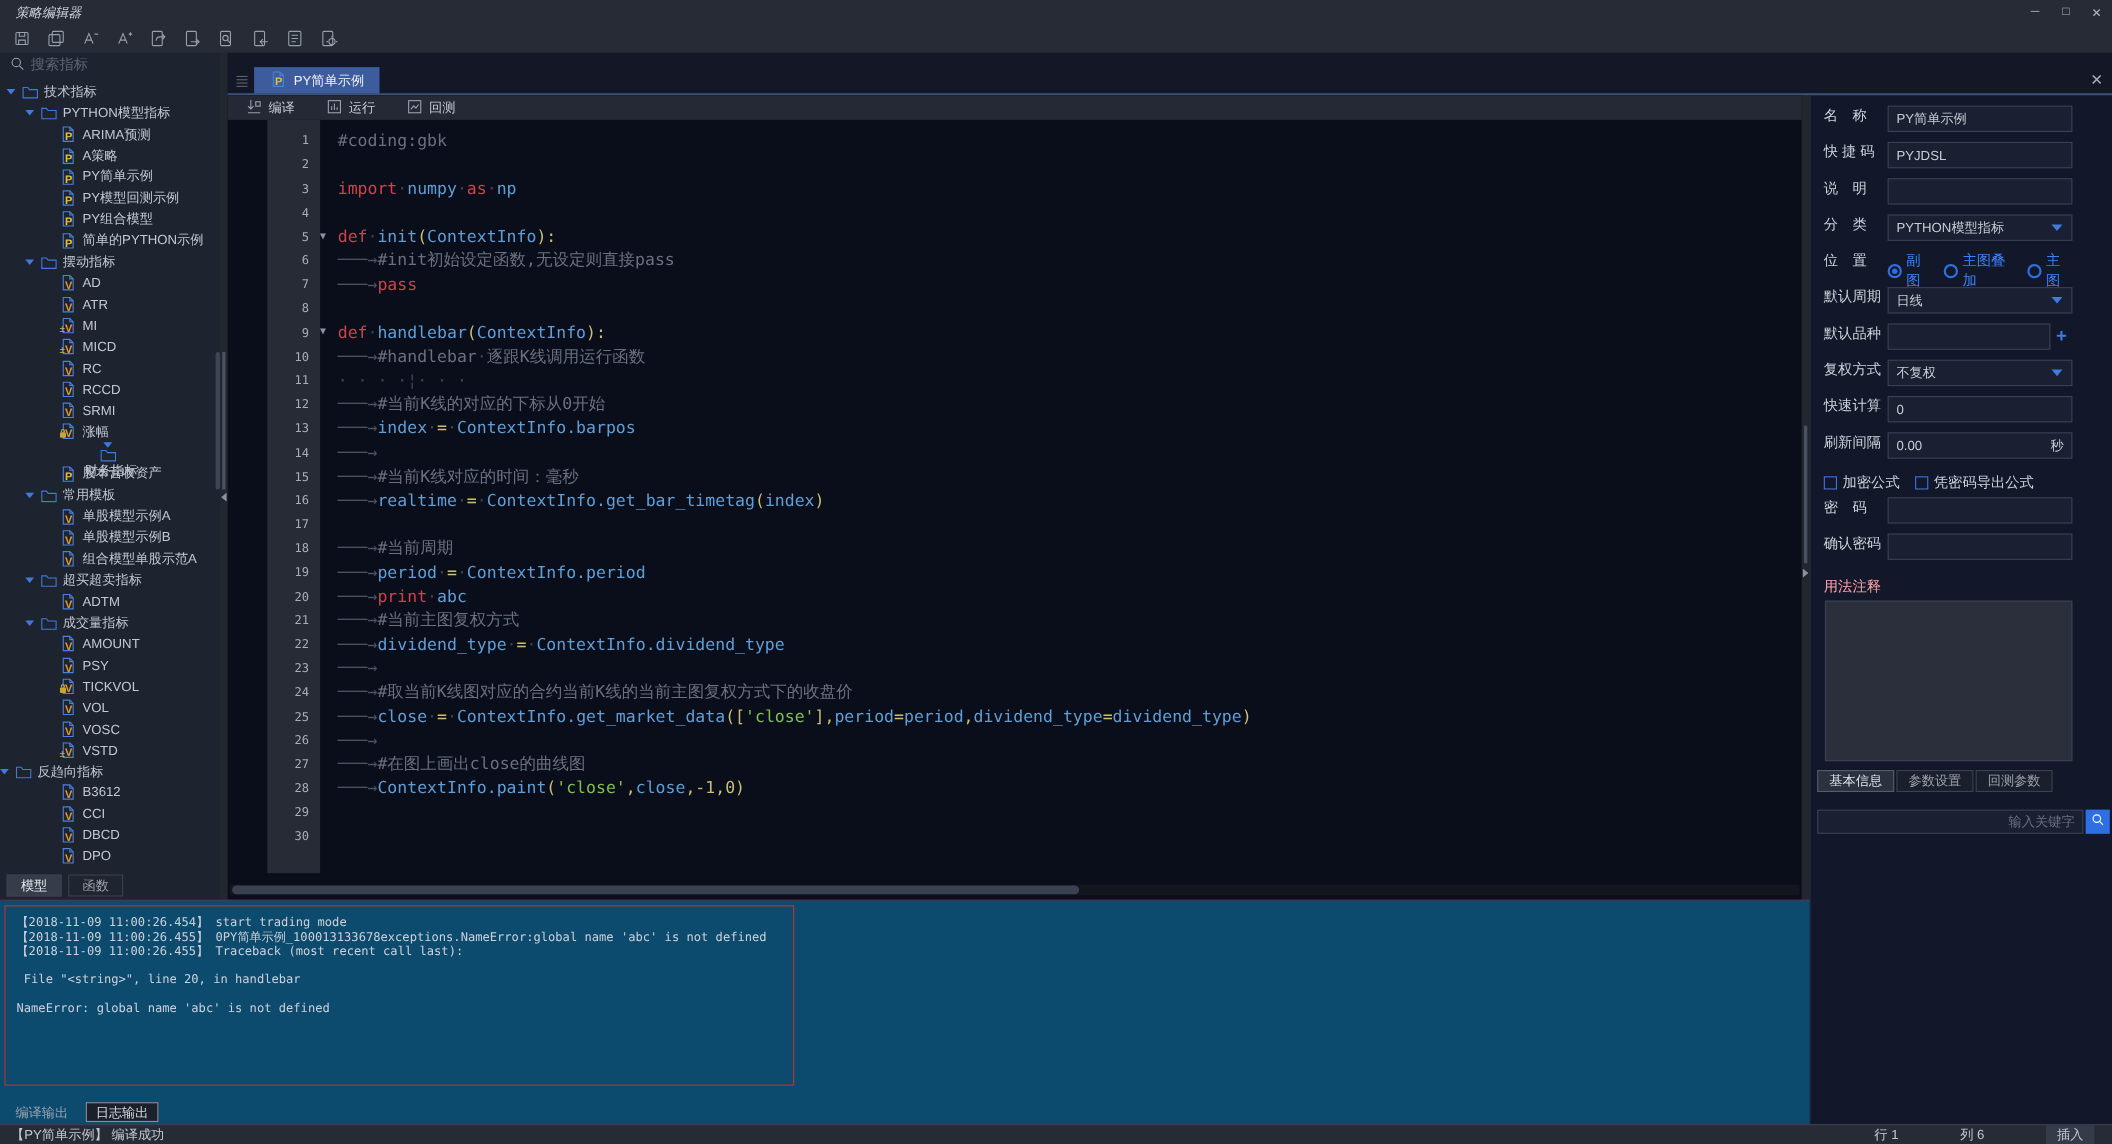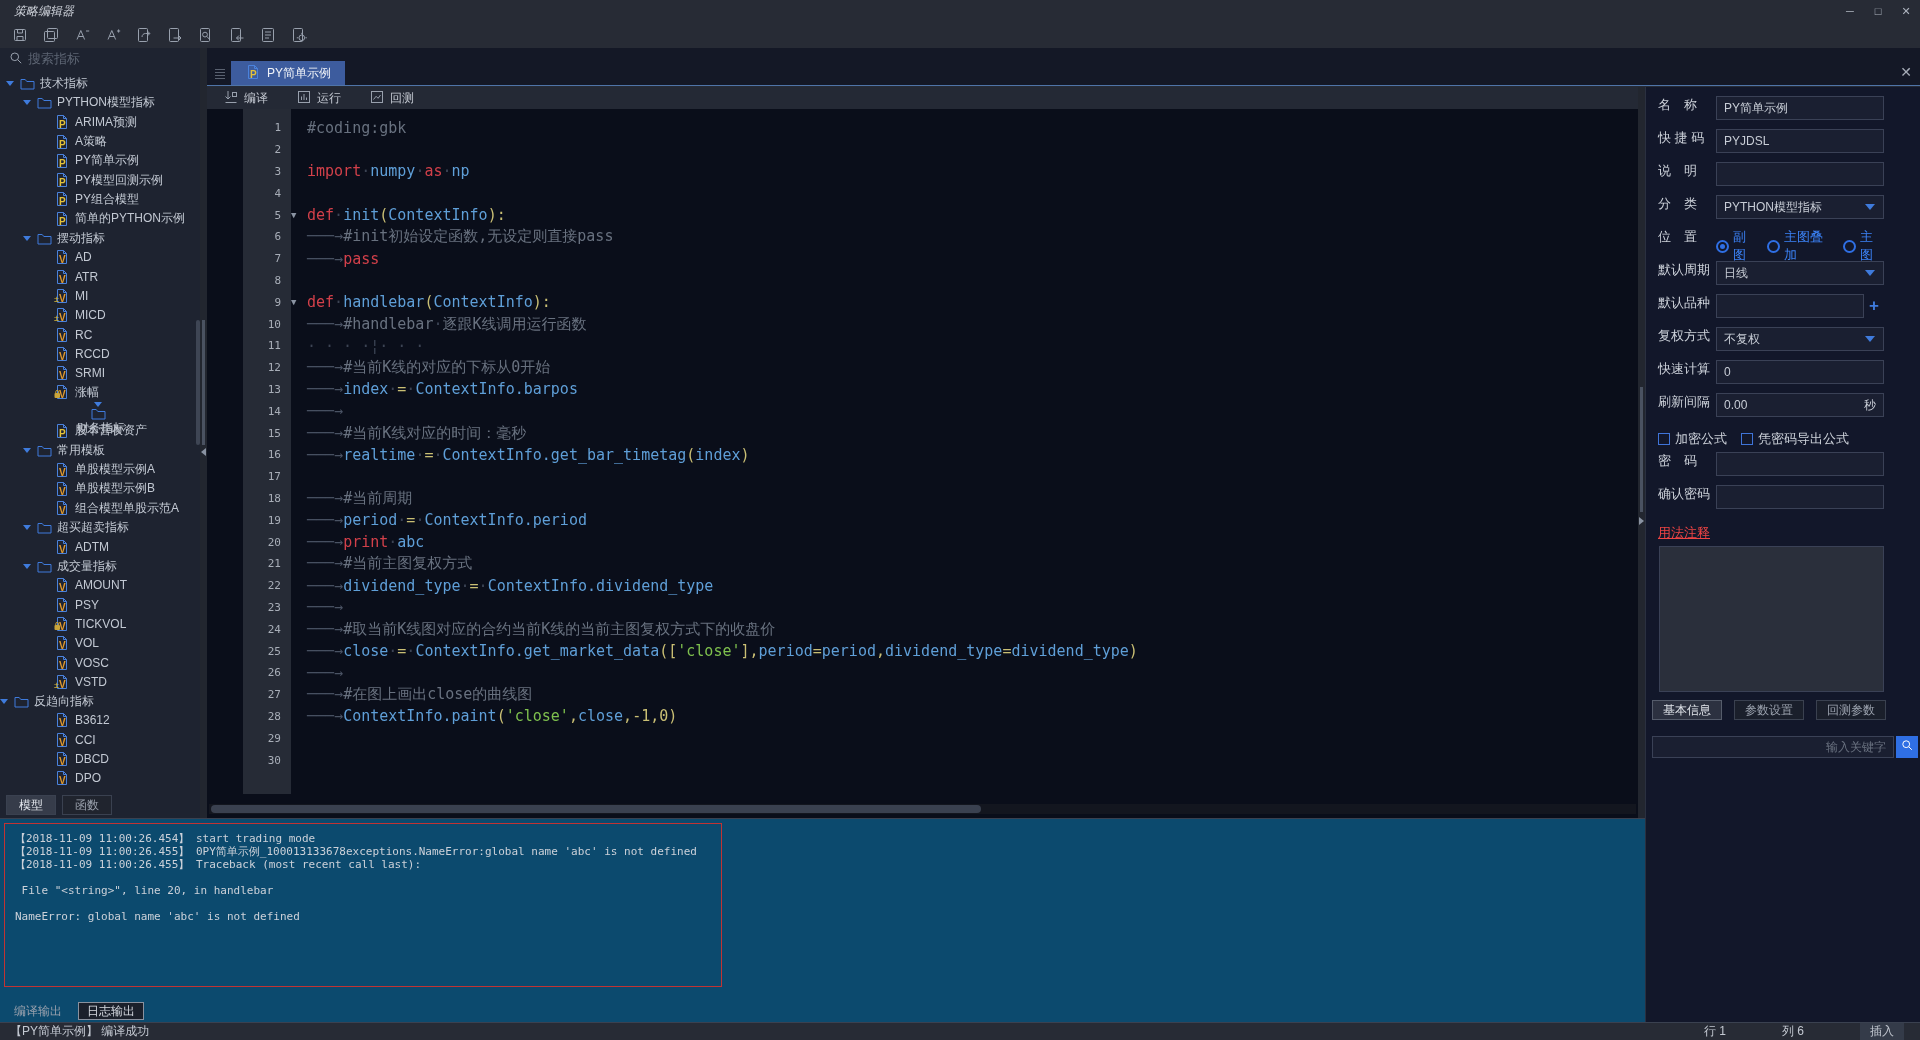--- a/index.html
+++ b/index.html
@@ -90,23 +90,23 @@
   .plus-btn { width:20px; text-align:center; color:#3f7bdc; font-size:17px; font-weight:bold; flex:none; }
   .rp-radios { display:flex; align-items:center; gap:10px; font-size:13px; color:#3b82f6; }
   .radio { width:13px; height:13px; border-radius:50%; border:2px solid #2f6fe4; margin-right:4px;
     display:inline-flex; align-items:center; justify-content:center; flex:none; }
   .radio.sel::after { content:""; width:5px; height:5px; border-radius:50%; background:#2f6fe4; }
   .radio-opt { display:flex; align-items:center; }
   .rp-checks { display:flex; align-items:center; gap:14px; padding:0 12px; height:26px;
     font-size:13px; color:#cdd2da; }
   .cbox { width:12px; height:12px; border:1px solid #3f74d8; margin-right:5px; flex:none; }
   .cb-opt { display:flex; align-items:center; }
-  .rp-talabel { padding:6px 12px 4px; font-size:13px; color:#ef4444;text-decoration:underline; }
+  .rp-talabel { padding:6px 12px 4px; font-size:13px; color:#fca5a5; }
   .rp-textarea { margin:0 36px 0 13px; height:146px; background:#2a2f3b; border:1px solid #3a4156; }
-  .rp-tabs { display:flex; gap:12px; margin:8px 0 16px 6px; }
+  .rp-tabs { display:flex; gap:2px; margin:8px 0 16px 6px; }
   .rp-tab { height:20px; padding:0 10px; display:flex; align-items:center; font-size:12px;
     border:1px solid #3a4150; background:#1a1f2b; color:#9aa1ad; }
   .rp-tab.active { background:#2c3140; border-color:#555c6b; color:#e0e4ea; }
   .rp-search { display:flex; align-items:center; margin:3px 2px 0 6px; gap:2px; }
   .rp-search .rp-input { height:22px;justify-content:center; }
   .rp-search input { text-align:right; color:#6a7280; }
   .rp-search input::placeholder { color:#6a7280; }
   .sbtn { width:22px; height:22px; background:#2f6fe4; display:flex; align-items:center;
     justify-content:center; flex:none; }
 

